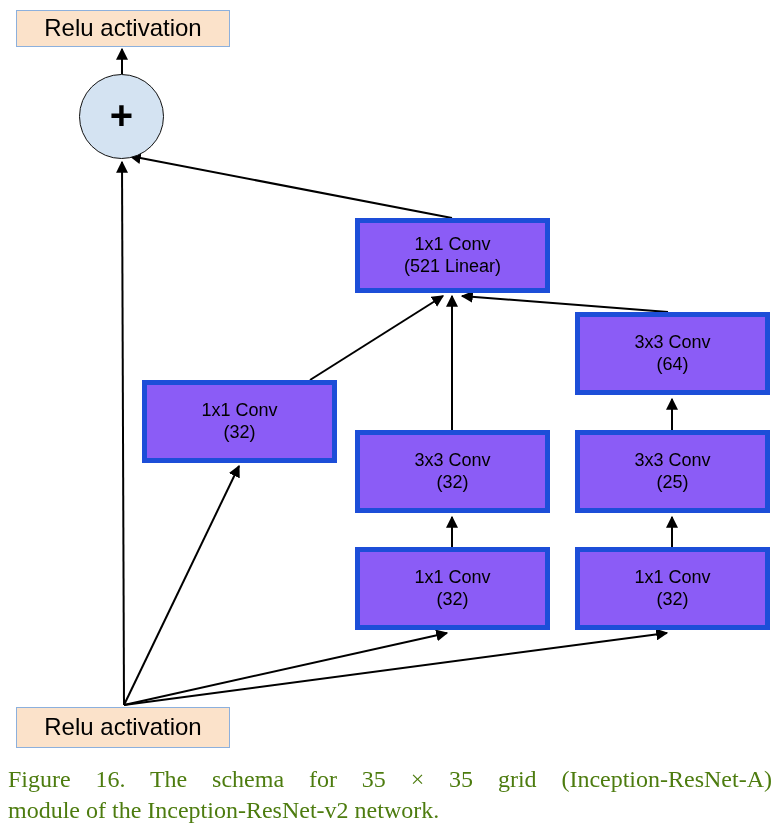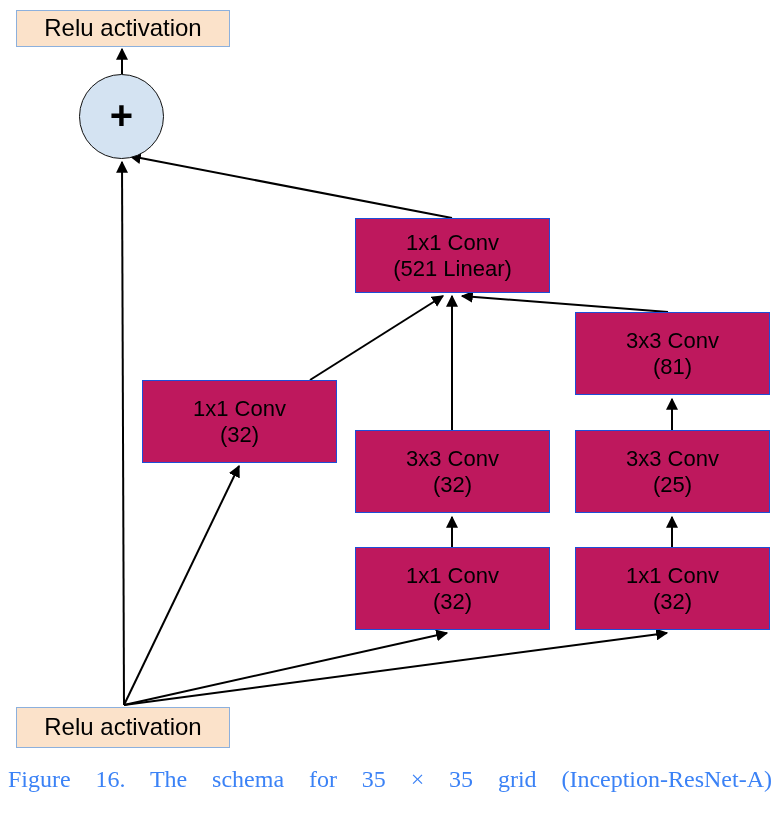--- a/index.html
+++ b/index.html
@@ -36,23 +36,23 @@
     box-sizing: border-box;
     display: flex;
     flex-direction: column;
     align-items: center;
     justify-content: center;
     text-align: center;
     line-height: 1.18;
     color: #000000;
   }
   .conv {
-    background: #be185d;
-    border: 1px solid #1d4ed8;
-    font-size: 22px;
+    background: #8b5cf6;
+    border: 5px solid #1d4ed8;
+    font-size: 18px;
   }
   .relu {
     background: #fbe2ca;
     border: 1px solid #8cb0dd;
     font-size: 24px;
   }
   .sum {
     background: #d4e3f2;
     border: 1.6px solid #111111;
     border-radius: 50%;
@@ -78,21 +78,21 @@
   #relu-bottom   { left: 16px;  top: 707px; width: 214px; height: 41px; }
 
   #caption {
     position: absolute;
     left: 8px;
     top: 764px;
     width: 764px;
     font-family: "Liberation Serif", serif;
     font-size: 24px;
     line-height: 1.3;
-    color: #3b82f6;
+    color: #4d7c0f;
     text-align: justify;
   }
   #caption .cap-line { display: block; }
   #caption .cap-line.first { text-align-last: justify; }
 </style>
 </head>
 <body>
 
 <div id="figure">
 
@@ -133,21 +133,21 @@
     <span class="sum-glyph">+</span>
   </div>
 
   <div class="node conv" id="conv-1x1-384">
     <span class="line2">1x1 Conv</span>
     <span class="line2">(521 Linear)</span>
   </div>
 
   <div class="node conv" id="conv-3x3-64">
     <span class="line2">3x3 Conv</span>
-    <span class="line2">(81)</span>
+    <span class="line2">(64)</span>
   </div>
 
   <div class="node conv" id="conv-1x1-32-l">
     <span class="line2">1x1 Conv</span>
     <span class="line2">(32)</span>
   </div>
 
   <div class="node conv" id="conv-3x3-32">
     <span class="line2">3x3 Conv</span>
     <span class="line2">(32)</span>
@@ -169,13 +169,14 @@
   </div>
 
   <div class="node relu" id="relu-bottom">
     <span>Relu activation</span>
   </div>
 
 </div>
 
 <div id="caption">
   <span class="cap-line first">Figure 16. The schema for 35 × 35 grid (Inception-ResNet-A)</span>
+  <span class="cap-line">module of the Inception-ResNet-v2 network.</span>
 </div>
 
 </body></html>

